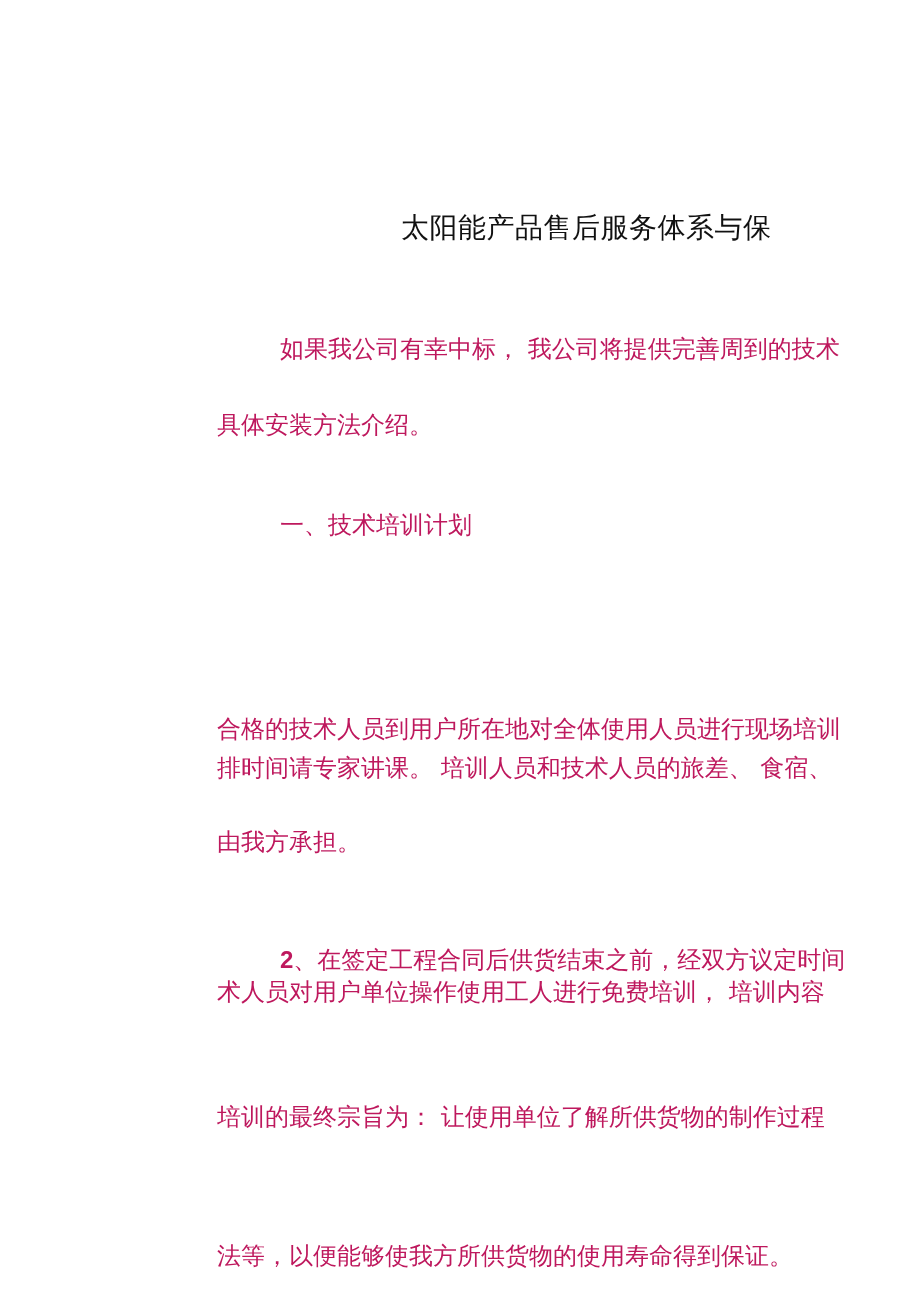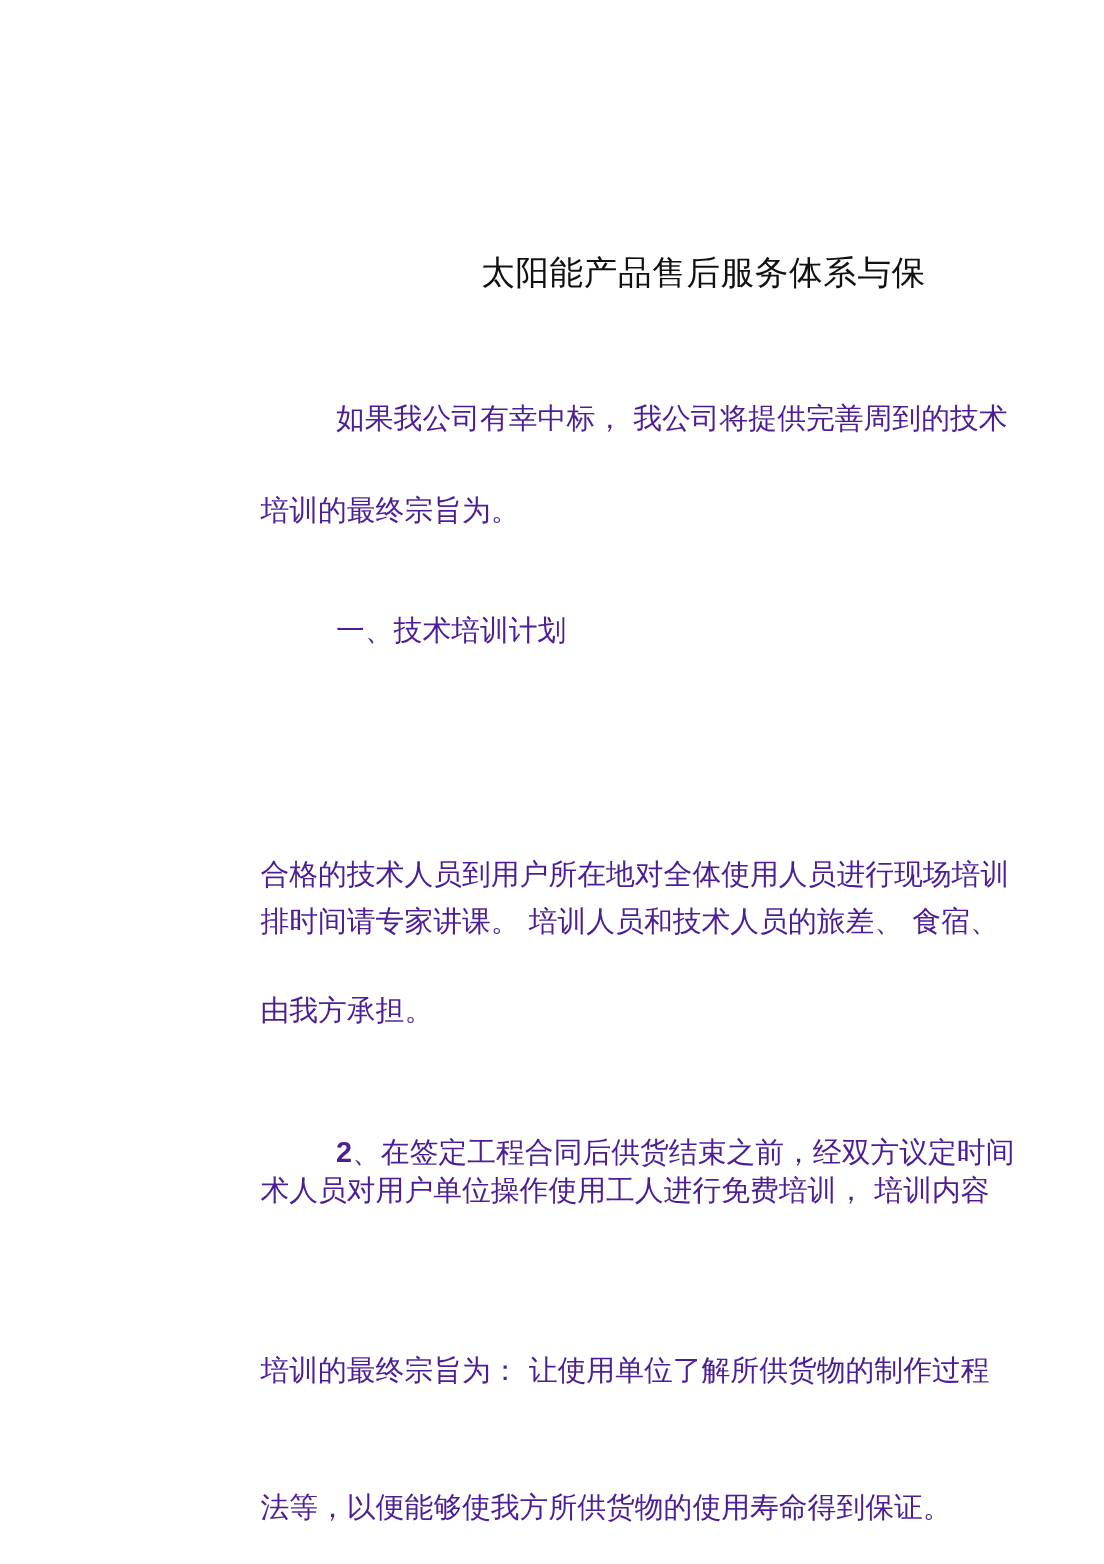--- a/index.html
+++ b/index.html
@@ -31,44 +31,44 @@
       line-height: 50px;
       white-space: nowrap;
       letter-spacing: 0.5px;
       color: #111111;
     }
     .line {
       position: absolute;
       font-size: 24px;
       line-height: 32px;
       white-space: nowrap;
-      color: #4c1d95;
+      color: #be185d;
     }
     .num {
       font-family: "Liberation Sans", "DejaVu Sans", sans-serif;
       font-weight: bold;
       font-size: 24px;
     }
   </style>
 </head>
 <body>
 
 <div class="page">
 
   <div class="title">太阳能产品售后服务体系与保</div>
 
   <div class="line" style="left:280px; top:333px;">如果我公司有幸中标， 我公司将提供完善周到的技术</div>
-  <div class="line" style="left:217px; top:409px;">培训的最终宗旨为。</div>
+  <div class="line" style="left:217px; top:409px;">具体安装方法介绍。</div>
 
   <div class="line" style="left:280px; top:509px;">一、技术培训计划</div>
 
   <div class="line" style="left:217px; top:685px;margin-top:28px;">合格的技术人员到用户所在地对全体使用人员进行现场培训</div>
   <div class="line" style="left:217px; top:752px;">排时间请专家讲课。 培训人员和技术人员的旅差、 食宿、</div>
   <div class="line" style="left:217px; top:826px;">由我方承担。</div>
 
   <div class="line" style="left:280px; top:944px;">
     <span class="num">2</span><span>、在签定工程合同后供货结束之前，经双方议定时间</span>
   </div>
   <div class="line" style="left:217px; top:976px;">术人员对用户单位操作使用工人进行免费培训， 培训内容</div>
-  <div class="line" style="left:217px; top:1126px;">培训的最终宗旨为： 让使用单位了解所供货物的制作过程</div>
+  <div class="line" style="left:217px; top:1101px;">培训的最终宗旨为： 让使用单位了解所供货物的制作过程</div>
   <div class="line" style="left:217px; top:1200px;margin-top:40px;">法等，以便能够使我方所供货物的使用寿命得到保证。</div>
 
 </div>
 
 </body></html>

